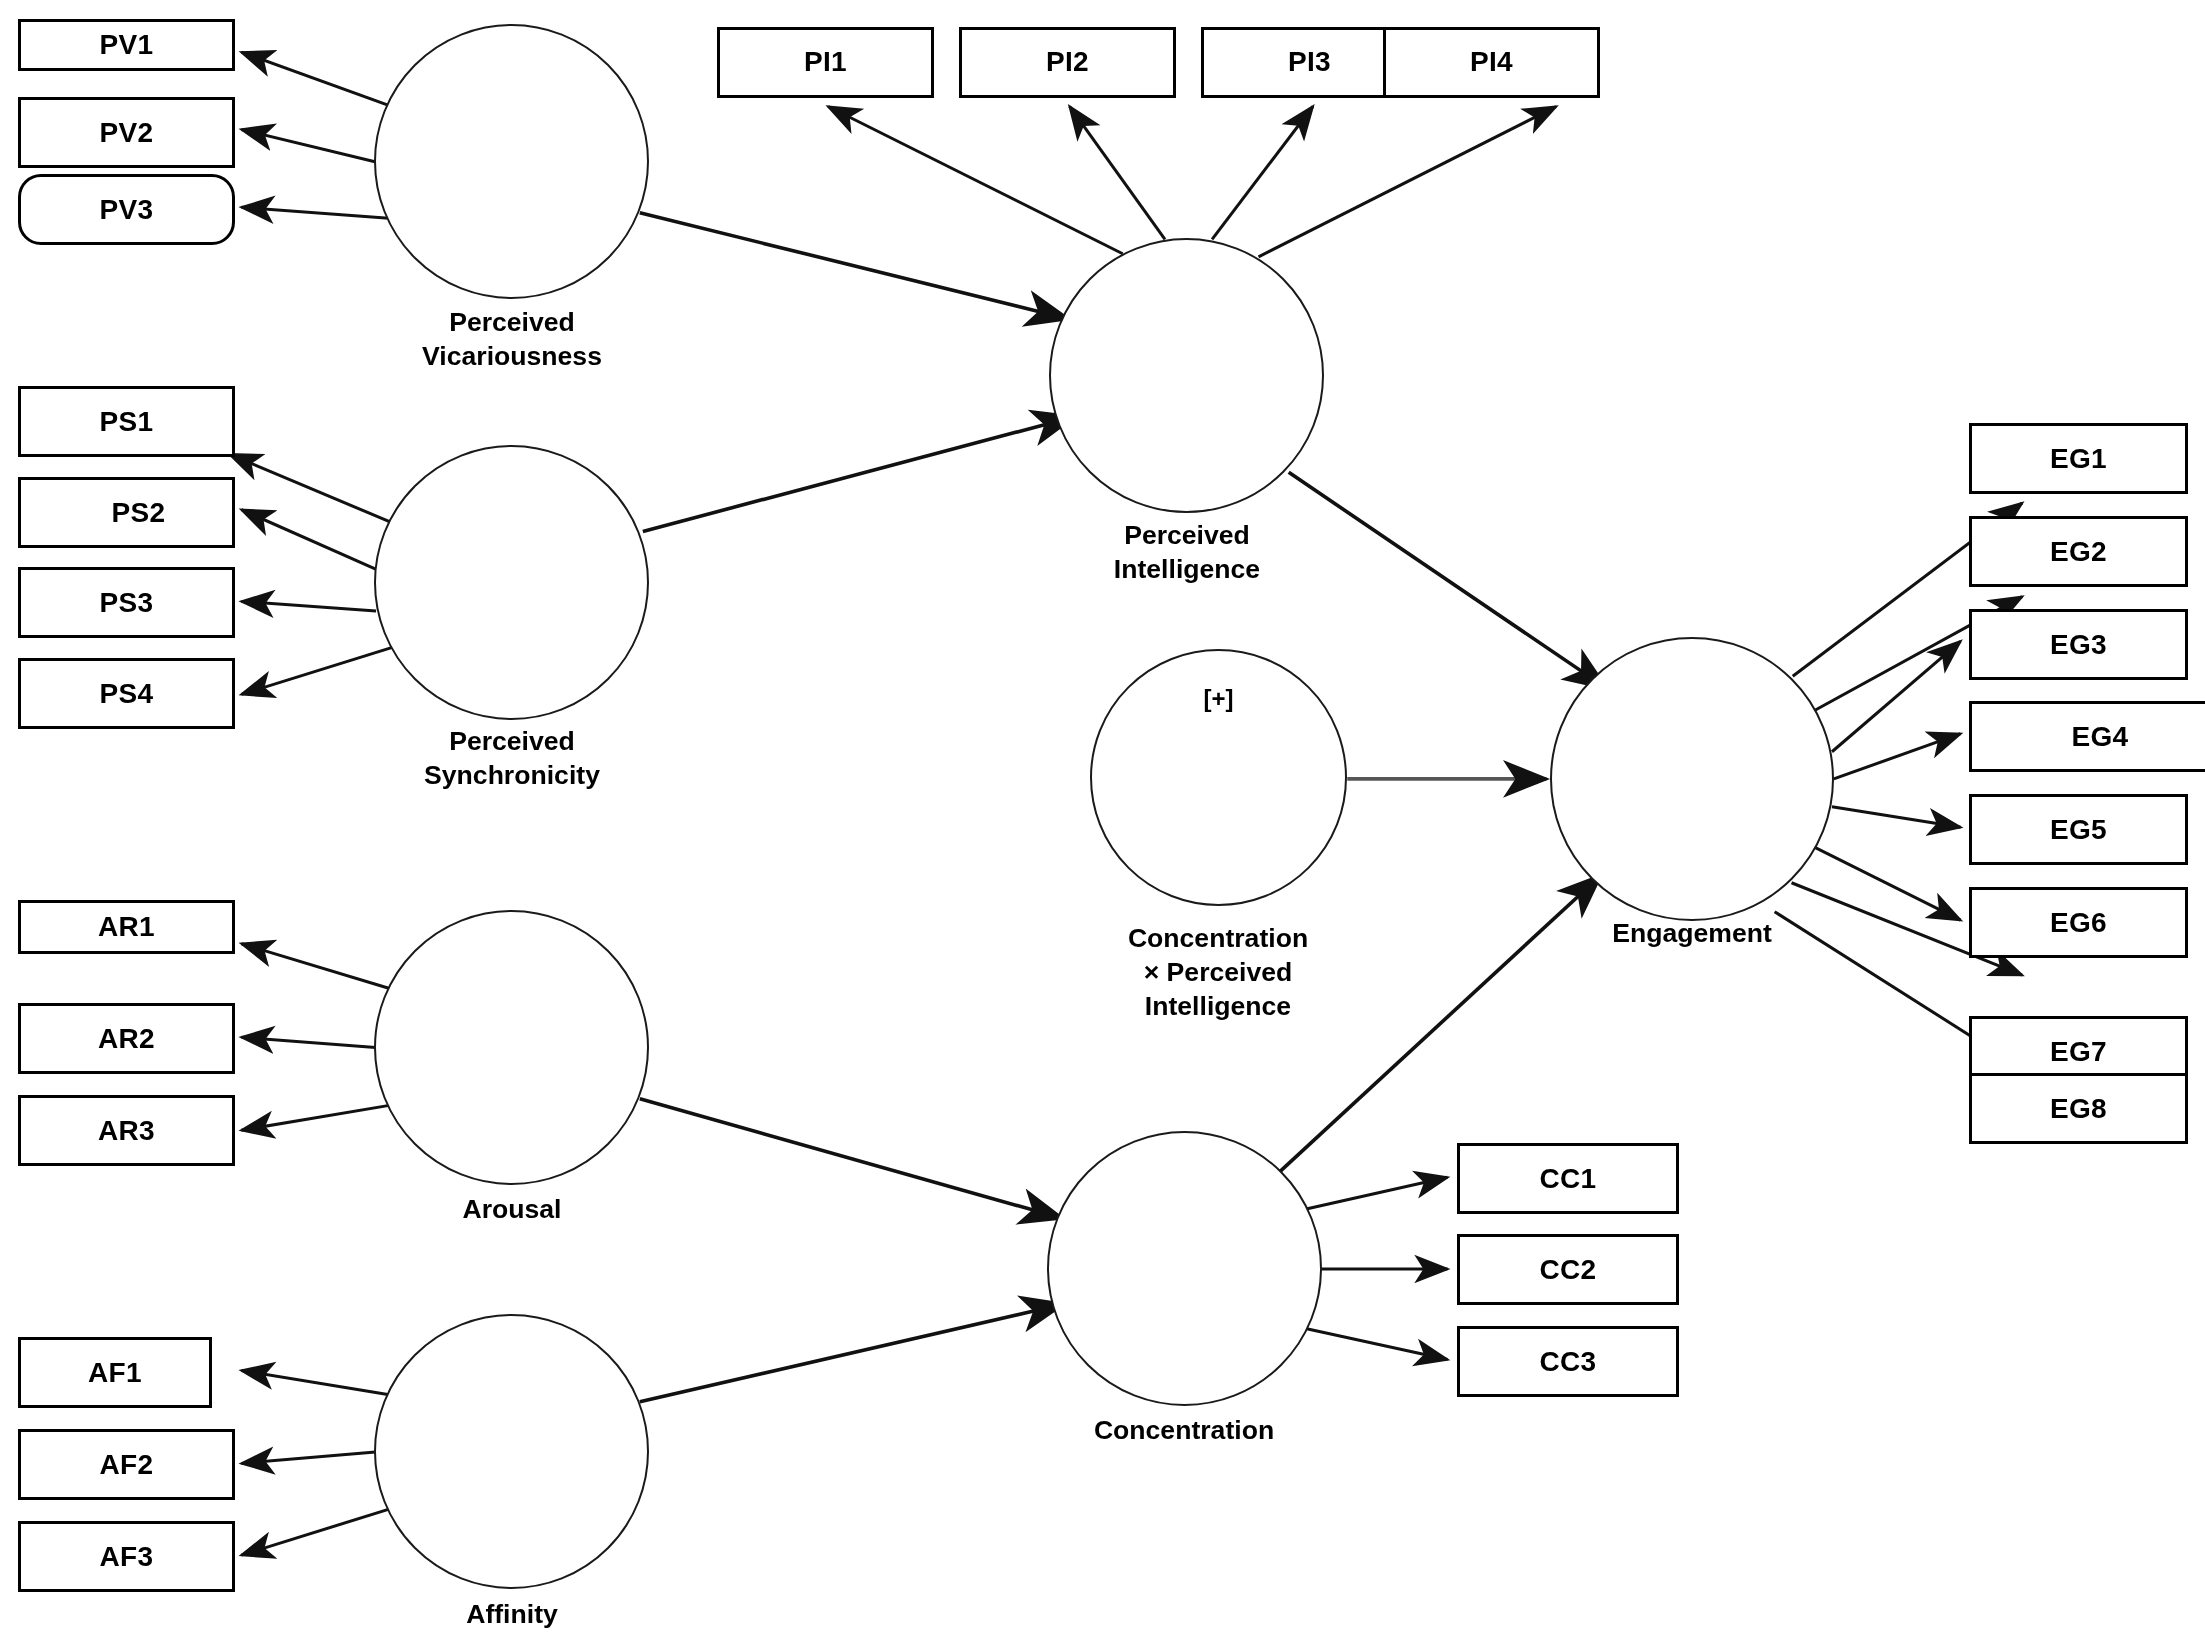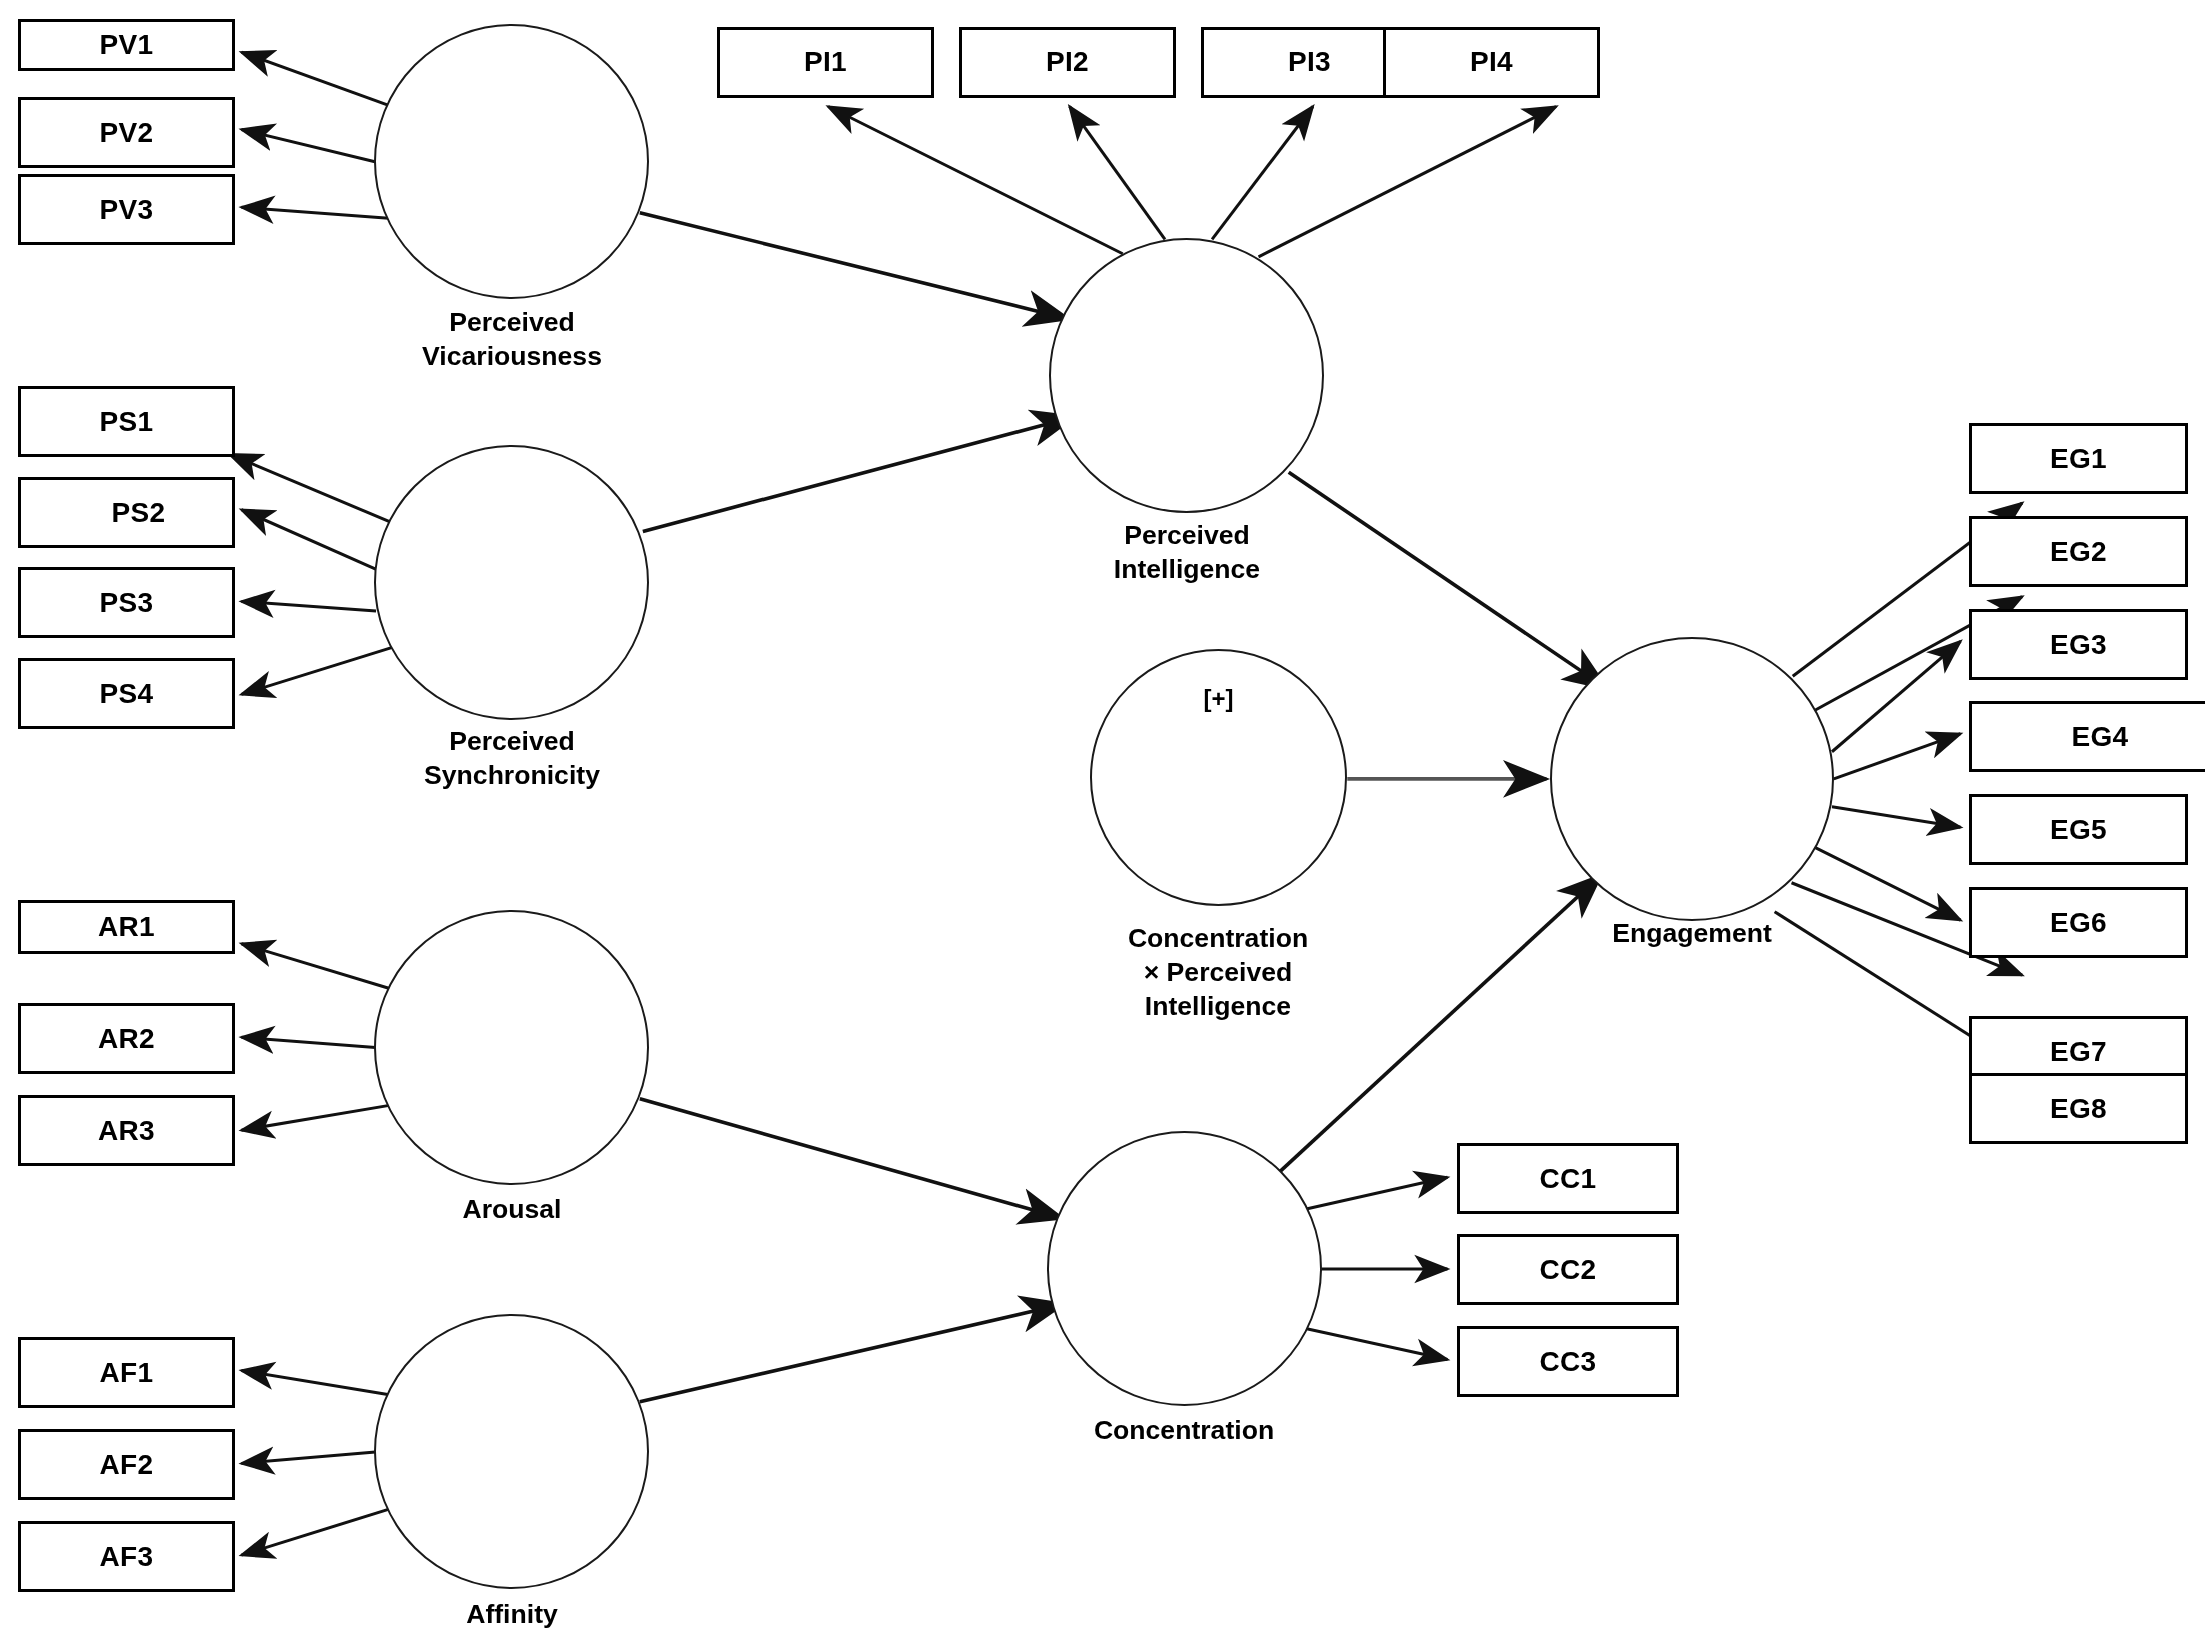--- a/index.html
+++ b/index.html
@@ -117,21 +117,21 @@
   <div class="construct" style="left: 1550px; top: 637px; width: 284px; height: 284px;"></div>
   <div class="construct-label" style="left: 1523px; top: 916px; width: 338px; font-size: 26.6px;">Engagement</div>
 
   <div id="indicator-layer">
       <div class="ind-box" style="left: 18px; top: 19.3px; width: 217px; height: 52px; font-size: 28px;">
         <span>PV1</span>
       </div>
       <div class="ind-box" style="left: 18px; top: 97px; width: 217px; height: 71px; font-size: 28px;">
         <span>PV2</span>
       </div>
-      <div class="ind-box" style="left: 18px; top: 174px; width: 217px; height: 71px; font-size: 28px;">
+      <div class="ind-box" style="left: 18px; top: 174px; width: 217px; height: 71px; font-size: 28px; border-radius: 23px;">
         <span>PV3</span>
       </div>
       <div class="ind-box" style="left: 717px; top: 26.6px; width: 217px; height: 71px; font-size: 28px;">
         <span>PI1</span>
       </div>
       <div class="ind-box" style="left: 959px; top: 26.6px; width: 217px; height: 71px; font-size: 28px;">
         <span>PI2</span>
       </div>
       <div class="ind-box" style="left: 1201px; top: 26.6px; width: 217px; height: 71px; font-size: 28px;">
         <span>PI3</span>
@@ -153,21 +153,21 @@
       </div>
       <div class="ind-box" style="left: 18px; top: 900px; width: 217px; height: 54px; font-size: 28px;">
         <span>AR1</span>
       </div>
       <div class="ind-box" style="left: 18px; top: 1003px; width: 217px; height: 71px; font-size: 28px;">
         <span>AR2</span>
       </div>
       <div class="ind-box" style="left: 18px; top: 1095px; width: 217px; height: 71px; font-size: 28px;">
         <span>AR3</span>
       </div>
-      <div class="ind-box" style="left: 18px; top: 1337px; width: 217px; height: 71px; font-size: 28px;">
+      <div class="ind-box" style="left: 18px; top: 1337px; width: 194px; height: 71px; font-size: 28px;">
         <span>AF1</span>
       </div>
       <div class="ind-box" style="left: 18px; top: 1429px; width: 217px; height: 71px; font-size: 28px;">
         <span>AF2</span>
       </div>
       <div class="ind-box" style="left: 18px; top: 1521px; width: 217px; height: 71px; font-size: 28px;">
         <span>AF3</span>
       </div>
       <div class="ind-box" style="left: 1457px; top: 1143px; width: 222px; height: 71px; font-size: 28px;">
         <span>CC1</span>

